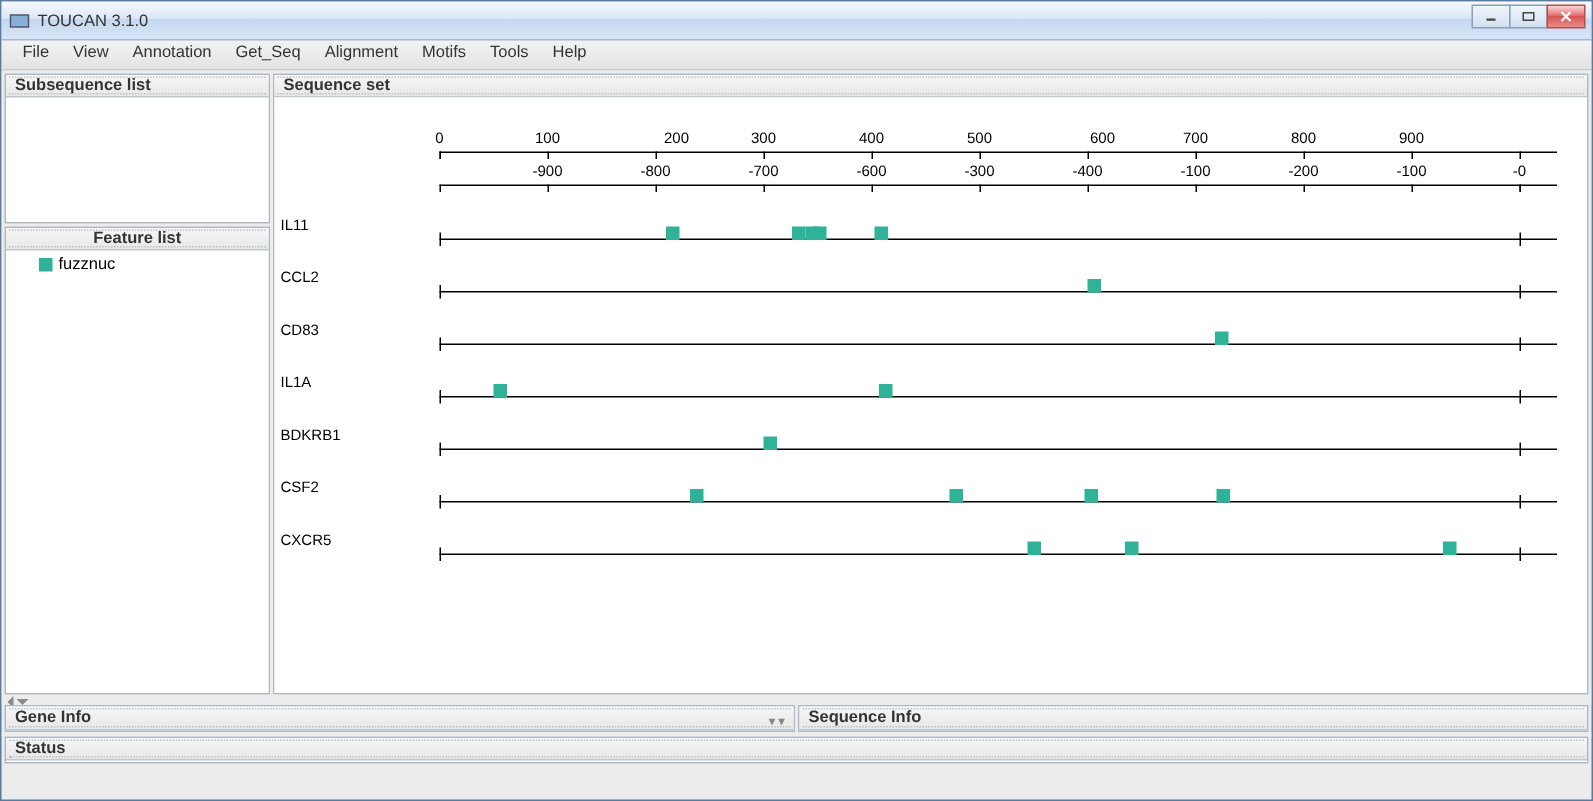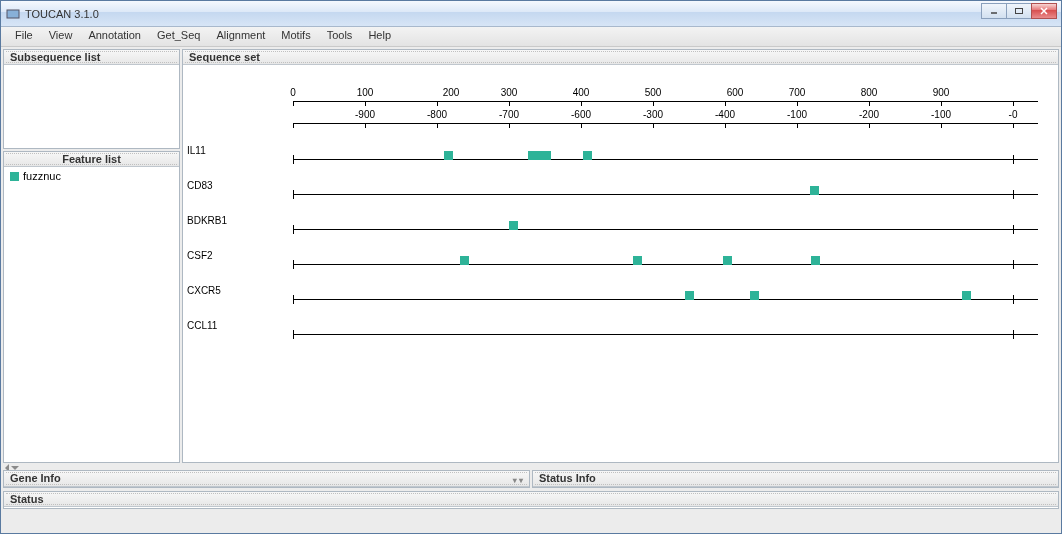--- a/index.html
+++ b/index.html
@@ -111,21 +111,21 @@
     content: '';
     position: absolute;
     left: 2px; right: 2px; bottom: 1px;
     height: 1px;
     border-bottom: 1px dotted #c0c0c0;
   }
   .panel-body {
     flex: 1;
     background: #fff;
     overflow: hidden;
-    padding: 2px 4px;
+    padding: 2px 20px;
   }
   #subseq-panel { flex: 0 0 100px; }
   #feature-panel { flex: 1; text-align: center; }
   .feature-item {
     display: flex;
     align-items: center;
     gap: 4px;
     padding: 1px 2px;
     cursor: pointer;
   }
@@ -389,25 +389,40 @@
             <div class="seq-line"></div>
             <div class="seq-line-endcap" style="left: 110px;"></div>
             <div class="seq-line-endcap" style="left: 830px;"></div>
             <div class="feature-mark" style="left: 260.8px; background: rgb(46, 179, 152);"></div>
             <div class="feature-mark" style="left: 345.04px; background: rgb(46, 179, 152);"></div>
             <div class="feature-mark" style="left: 354.4px; background: rgb(46, 179, 152);"></div>
             <div class="feature-mark" style="left: 359.44px; background: rgb(46, 179, 152);"></div>
             <div class="feature-mark" style="left: 399.76px; background: rgb(46, 179, 152);"></div>
           </div>
           <div class="seq-row">
+            <div class="seq-label">CCL2</div>
+            <div class="seq-line"></div>
+            <div class="seq-line-endcap" style="left: 110px;"></div>
+            <div class="seq-line-endcap" style="left: 830px;"></div>
+            <div class="feature-mark" style="left: 542.32px; background: rgb(46, 179, 152);"></div>
+          </div>
+          <div class="seq-row">
             <div class="seq-label">CD83</div>
             <div class="seq-line"></div>
             <div class="seq-line-endcap" style="left: 110px;"></div>
             <div class="seq-line-endcap" style="left: 830px;"></div>
             <div class="feature-mark" style="left: 627.28px; background: rgb(46, 179, 152);"></div>
+          </div>
+          <div class="seq-row">
+            <div class="seq-label">IL1A</div>
+            <div class="seq-line"></div>
+            <div class="seq-line-endcap" style="left: 110px;"></div>
+            <div class="seq-line-endcap" style="left: 830px;"></div>
+            <div class="feature-mark" style="left: 145.6px; background: rgb(46, 179, 152);"></div>
+            <div class="feature-mark" style="left: 402.64px; background: rgb(46, 179, 152);"></div>
           </div>
           <div class="seq-row">
             <div class="seq-label">BDKRB1</div>
             <div class="seq-line"></div>
             <div class="seq-line-endcap" style="left: 110px;"></div>
             <div class="seq-line-endcap" style="left: 830px;"></div>
             <div class="feature-mark" style="left: 325.6px; background: rgb(46, 179, 152);"></div>
           </div>
           <div class="seq-row">
             <div class="seq-label">CSF2</div>
@@ -421,45 +436,39 @@
           </div>
           <div class="seq-row">
             <div class="seq-label">CXCR5</div>
             <div class="seq-line"></div>
             <div class="seq-line-endcap" style="left: 110px;"></div>
             <div class="seq-line-endcap" style="left: 830px;"></div>
             <div class="feature-mark" style="left: 502px; background: rgb(46, 179, 152);"></div>
             <div class="feature-mark" style="left: 566.8px; background: rgb(46, 179, 152);"></div>
             <div class="feature-mark" style="left: 779.2px; background: rgb(46, 179, 152);"></div>
           </div>
-          <div class="seq-row">
-            <div class="seq-label">CCL11</div>
-            <div class="seq-line"></div>
-            <div class="seq-line-endcap" style="left: 110px;"></div>
-            <div class="seq-line-endcap" style="left: 830px;"></div>
-          </div>
           <div style="height: 40px;"></div>
         </div>
     </div>
   </div>
 </div>
 
 <div class="grip-row">
   <span class="grip left"></span>
   <span class="grip"></span>
 </div>
 
 <div class="info-row">
   <div class="panel">
     <div class="panel-header">Gene Info
       <span class="info-grip">▾ ▾</span>
     </div>
   </div>
   <div class="panel">
-    <div class="panel-header">Status Info</div>
+    <div class="panel-header">Sequence Info</div>
   </div>
 </div>
 
 <div class="grip-row" style="height:3px;"></div>
 
 <div class="status-row">
   <div class="panel">
     <div class="panel-header">Status</div>
   </div>
 </div>

